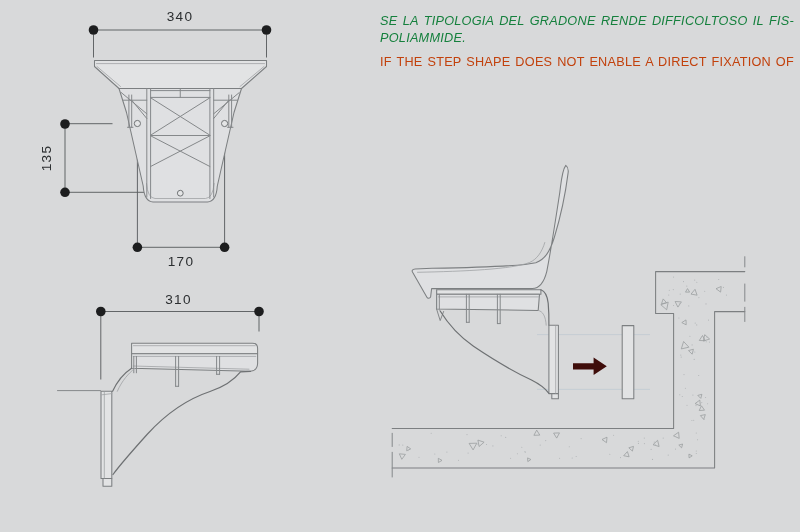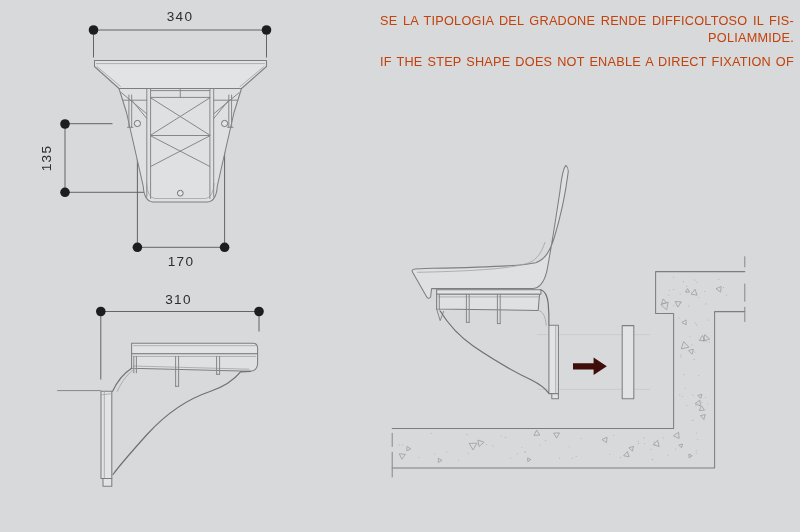--- a/index.html
+++ b/index.html
@@ -18,21 +18,21 @@
   .dimtext{font-size:13.6px;fill:#2b2e30;letter-spacing:1.2px;font-family:"Liberation Sans",sans-serif;}
   .hole{fill:#e4e5e6;stroke:#717476;stroke-width:1;}
   .guide{stroke:#c3ccd2;fill:none;stroke-width:0.9;}
   .brk{stroke:#85888a;fill:none;stroke-width:1;}
   .tex{stroke:#9a9ea0;fill:none;stroke-width:0.8;}
   .spk{fill:#b2b5b7;stroke:none;}
   
   .instructions{position:absolute;left:380px;top:13px;width:414px;}
   .tline{font-size:12.7px;line-height:16.6px;letter-spacing:0.25px;}
   .jl{text-align:justify;text-align-last:justify;}
-  .ll{text-align:right;}
+  .ll{text-align:left;}
   .para-gap{margin-top:8px;}
 </style>
 </head>
 <body>
 
 <div class="page">
 
   <svg class="drawing" width="800" height="532" viewBox="0 0 800 532">
 
     <g>
@@ -274,21 +274,21 @@
         <path class="curve" d="M440,310.8 C448,323.8 459,336.3 473.5,346.3 C492,358.8 513,371.3 531,379.8 C539,383.8 545,388 548.7,393.2"></path>
       </g>
 
       <path d="M573,363.2 H593.6 V357.6 L606.8,366.3 L593.6,375 V369.4 H573 Z" fill="#3f0d0a"></path>
 
       <rect class="part" x="622.2" y="325.6" width="11.6" height="73.2"></rect>
     </g>
   </svg>
 
   <div class="instructions">
-    <div style="color: #c2410c;">
+    <div style="color: #15803d; font-style: italic;">
       <div class="tline jl">SE LA TIPOLOGIA DEL GRADONE RENDE DIFFICOLTOSO IL FIS-</div>
       <div class="tline ll">POLIAMMIDE.</div>
     </div>
     <div class="para-gap" style="color: #c2410c;">
       <div class="tline jl">IF THE STEP SHAPE DOES NOT ENABLE A DIRECT FIXATION OF</div>
     </div>
   </div>
 </div>
 
 </body></html>

